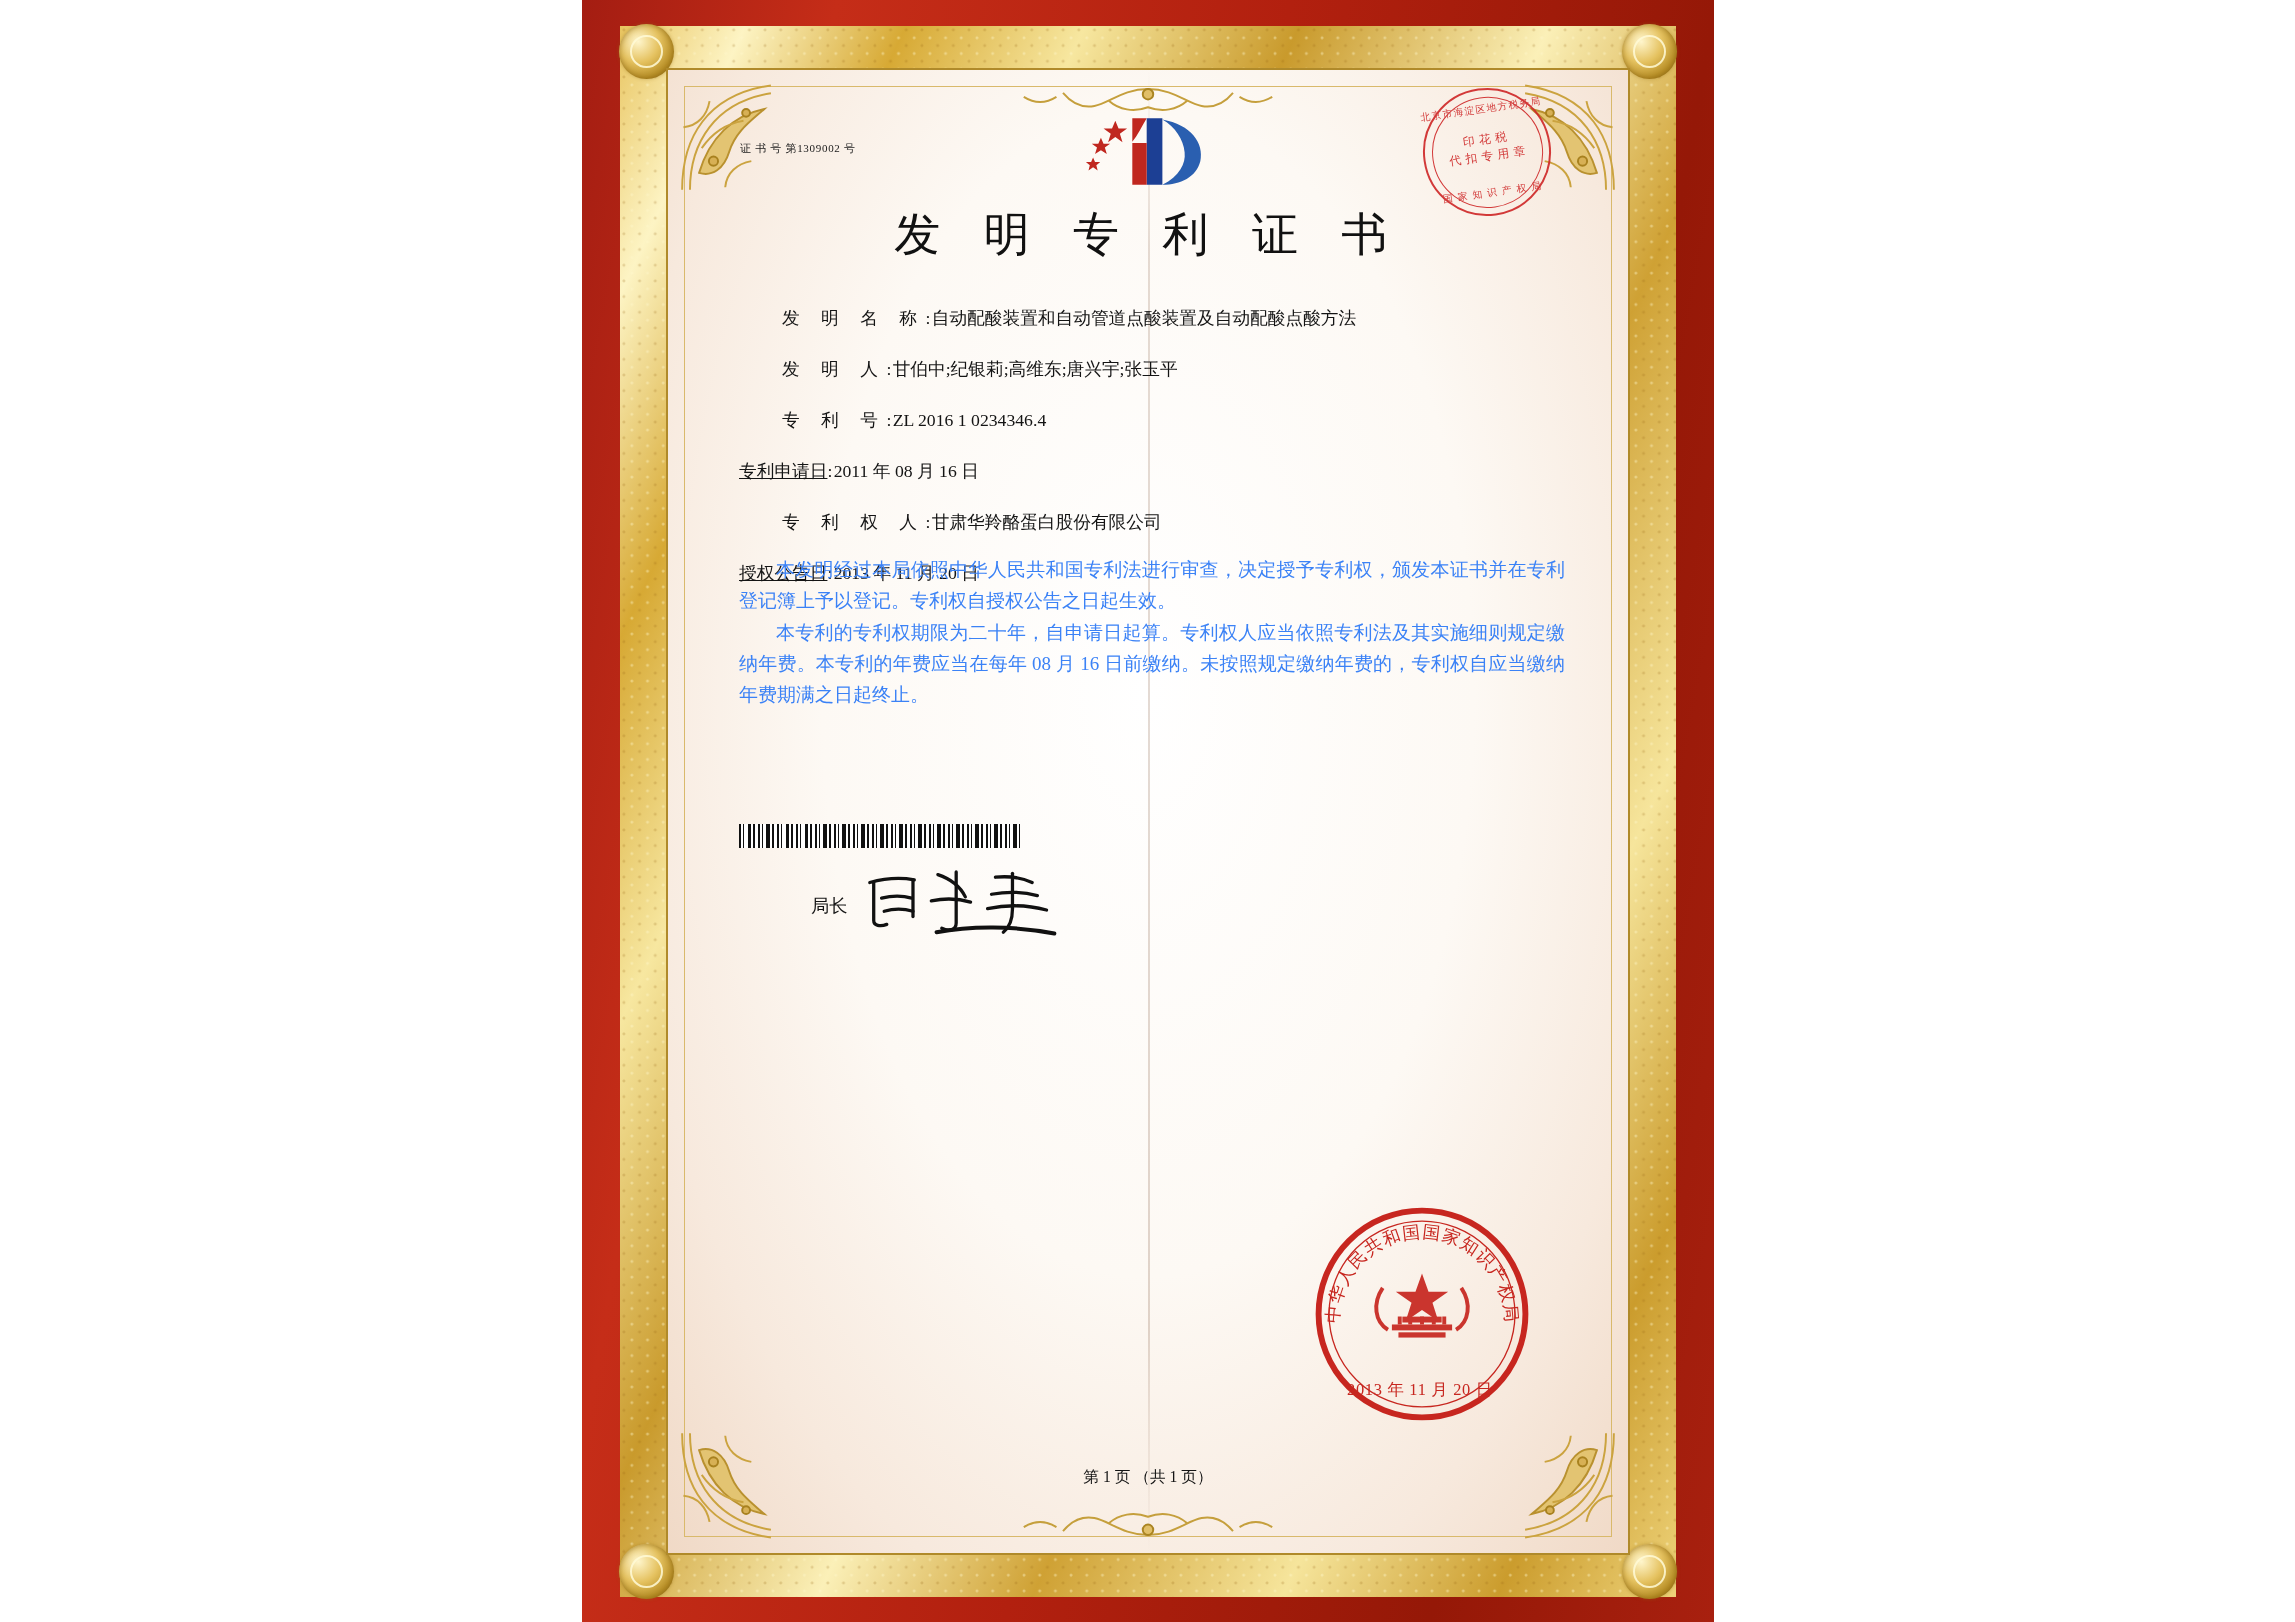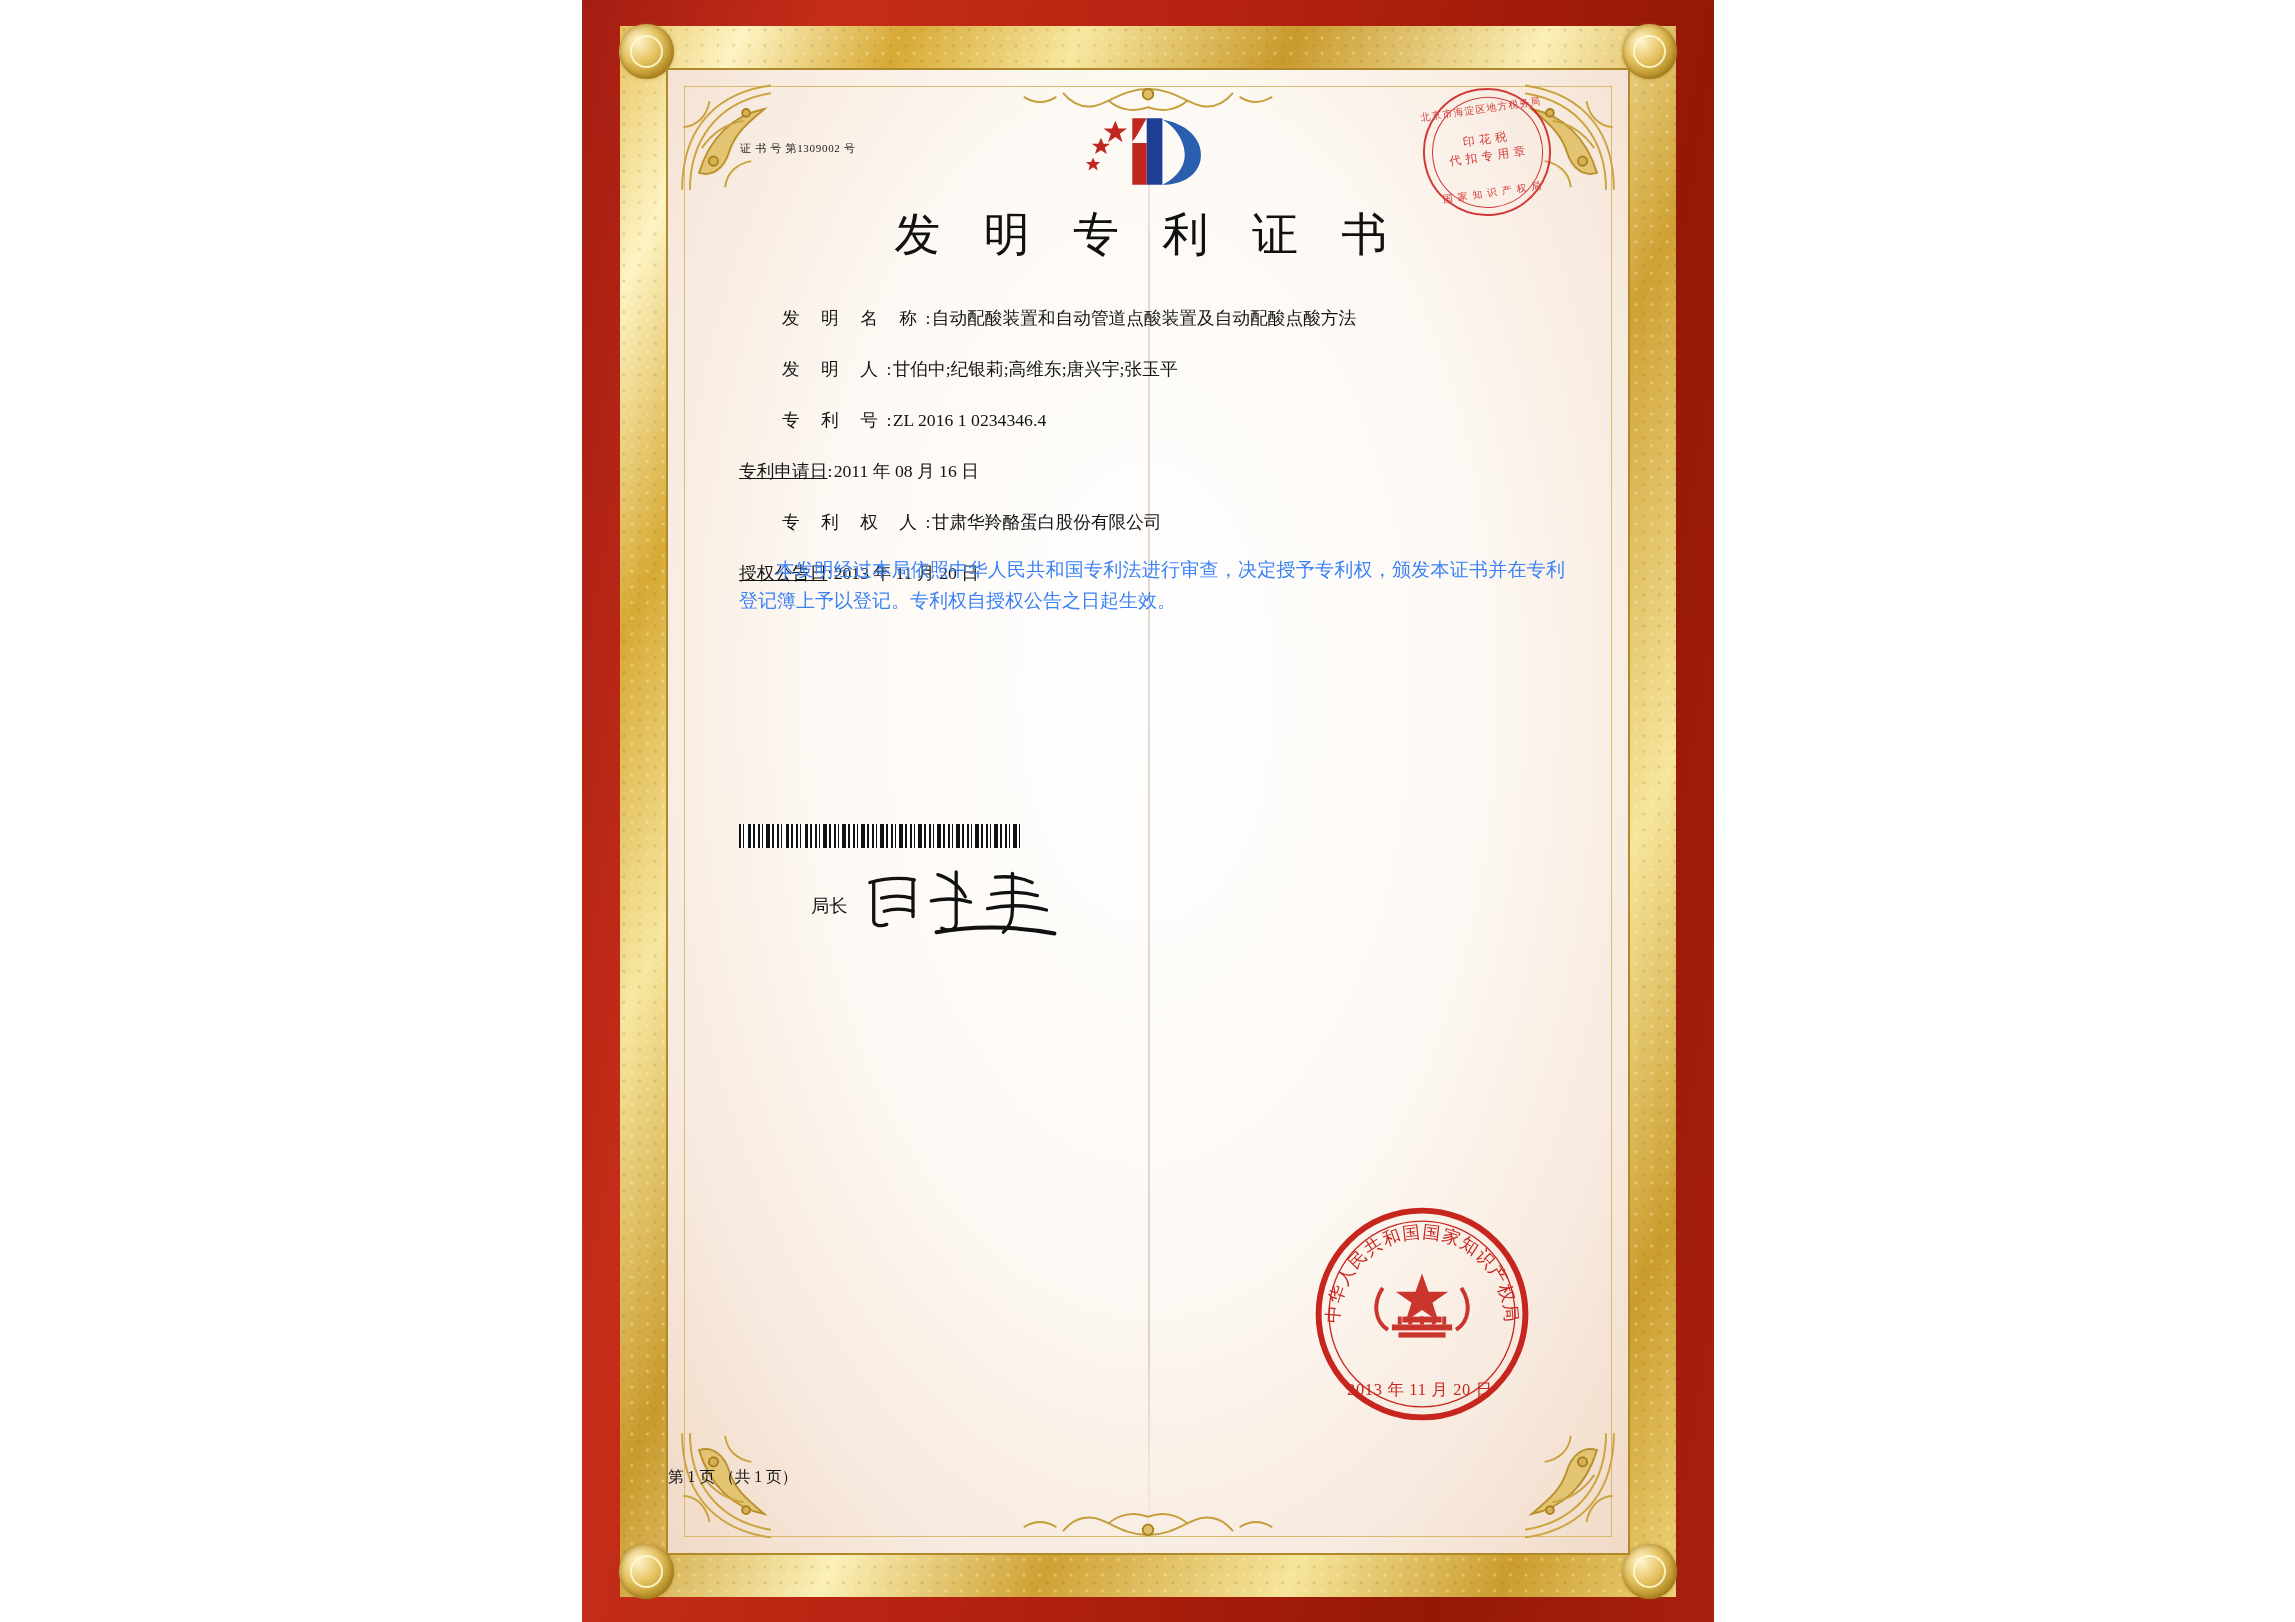--- a/index.html
+++ b/index.html
@@ -303,20 +303,21 @@
     text-align: center;
     font-size: 16.4px;
     color: #c7261f;
     letter-spacing: 0.7px;
   }
 
   .page-foot {
     position: absolute;
     left: 0; right: 0;
     bottom: 65px;
+    text-align: center;
     font-size: 15.7px;
     color: #141414;
   }
 </style>
 </head>
 <body>
 
 <div id="page">
 
   <div id="certificate">
@@ -484,20 +485,21 @@
 
         <div class="field-row">
           <span class="field-label sp2">授权公告日</span>
           <span class="field-colon">:</span>
           <span class="field-value">2013 年 11 月 20 日</span>
         </div>
       </div>
 
       <div class="paras">
         <p class="para">本发明经过本局依照中华人民共和国专利法进行审查，决定授予专利权，颁发本证书并在专利登记簿上予以登记。专利权自授权公告之日起生效。</p>
+        <p class="para">本专利的专利权期限为二十年，自申请日起算。专利权人应当依照专利法及其实施细则规定缴纳年费。本专利的年费应当在每年 08 月 16 日前缴纳。未按照规定缴纳年费的，专利权自应当缴纳年费期满之日起终止。</p>
       </div>
 
       <div class="barcode"></div>
 
       <div class="director">局长</div>
       <div class="signature">
         <svg viewBox="0 0 330 120">
           <g fill="none" stroke="#111" stroke-width="5" stroke-linecap="round">
             <path d="M18 34 C40 28 64 26 86 30"></path>
             <path d="M24 34 L24 92 C24 100 34 102 44 98"></path>

